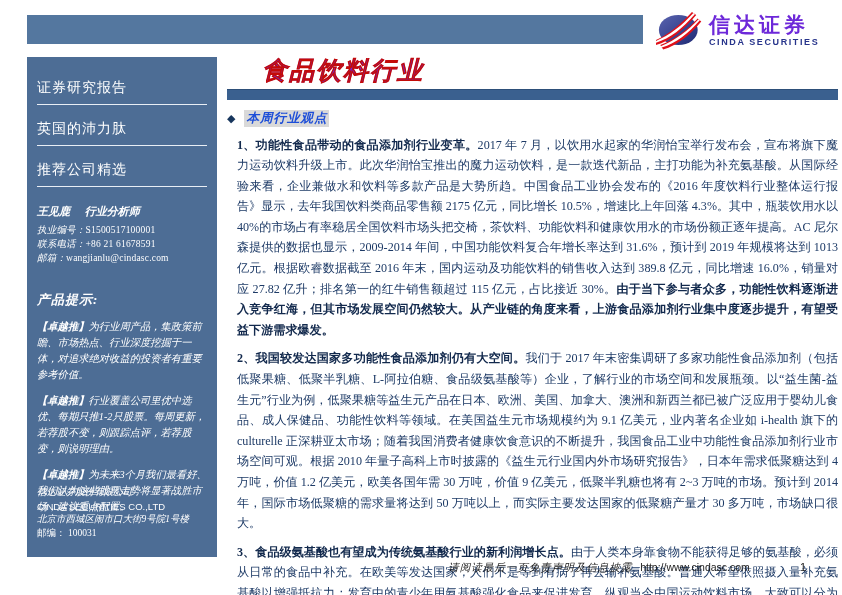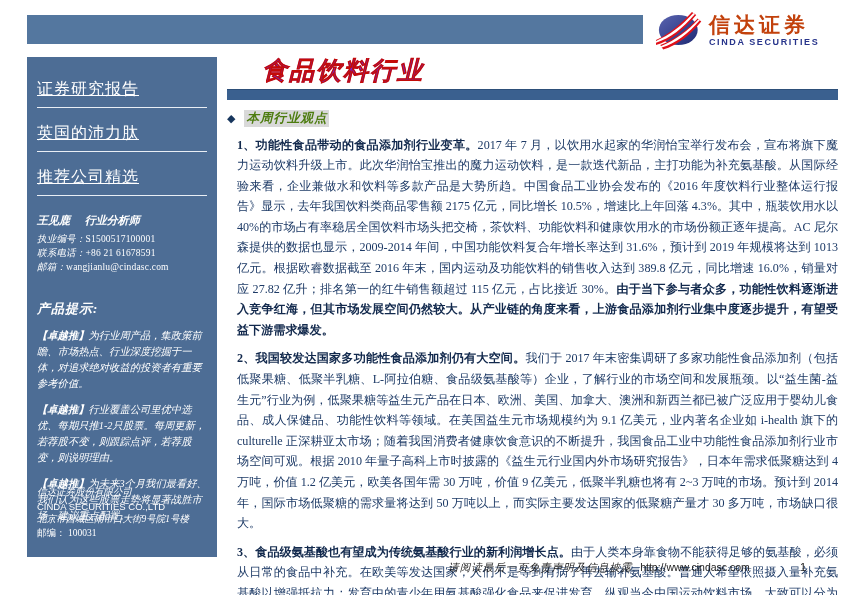--- a/index.html
+++ b/index.html
@@ -6,26 +6,26 @@
   .page{
     position:relative;width:842px;height:595px;background:#ffffff;
     font-family:"Liberation Serif","DejaVu Serif",serif;
     outline:1px solid #d8d8d8;overflow:hidden;
   }
   
   .top-bar{position:absolute;left:27px;top:15px;width:616px;height:29px;background:#54779f;}
   .logo{position:absolute;left:656px;top:8px;display:flex;align-items:center;gap:7px;}
   .logo svg{display:block;}
   .logo-text{display:flex;flex-direction:column;line-height:1;}
-  .logo-cn{font-size:21px;font-weight:bold;color:#c2410c;letter-spacing:4px;font-family:"Liberation Sans","DejaVu Sans",sans-serif;}
+  .logo-cn{font-size:21px;font-weight:bold;color:#6d28d9;letter-spacing:4px;font-family:"Liberation Sans","DejaVu Sans",sans-serif;}
   .logo-en{font-size:9px;font-weight:bold;color:#27348b;letter-spacing:1.6px;margin-top:3px;font-family:"Liberation Sans","DejaVu Sans",sans-serif;}
   
   .sidebar{position:absolute;left:27px;top:57px;width:190px;height:500px;background:#4d6d95;color:#ffffff;box-sizing:border-box;padding:20px 10px 0 10px;}
   .nav-item{margin-bottom:13px;}
-  .nav-label{font-size:16px;letter-spacing:1px;padding:2px 0 7px 0;display:block;text-decoration:underline;}
+  .nav-label{font-size:14px;letter-spacing:1px;padding:2px 0 7px 0;display:block;}
   .nav-rule{border:none;border-top:1px solid #e9eef5;margin:0;}
   .analyst{margin-top:16px;font-size:9.5px;line-height:1.48;}
   .analyst-name-row{font-weight:bold;font-style:italic;font-size:11px;margin-bottom:4px;}
   .analyst-name-row .sep{display:inline-block;width:12px;}
   .contact-line{letter-spacing:.2px;}
   .contact-label{font-style:italic;}
   .tips{margin-top:26px;}
   .tips-heading{font-weight:bold;font-style:italic;font-size:13px;letter-spacing:1px;}
   .tip{font-size:10.3px;line-height:1.55;margin-top:10px;font-style:italic;}
   .tip-tag{font-weight:bold;}
@@ -34,21 +34,21 @@
   
   .main{position:absolute;left:227px;top:57px;width:611px;}
   .report-title{
     margin-left:35px;font-size:25px;font-weight:bold;font-style:italic;
     color:#6d28d9;-webkit-text-stroke:.5px #c40b08;letter-spacing:2px;line-height:1.1;
   }
   .report-date{text-align:right;font-size:12.5px;font-weight:bold;color:#111111;padding-right:18px;margin-top:3px;font-family:"Liberation Sans","DejaVu Sans",sans-serif;}
   .divider-bar{height:10px;background:#3a608f;border-top:1px solid #2d4f79;margin-top:4px;}
   .section-heading{margin-top:10px;display:flex;align-items:center;}
   .diamond{color:#17365d;font-size:11px;margin-right:9px;}
-  .section-heading-text{background:#d9d9d9;color:#4d7c0f;font-weight:bold;font-style:italic;font-size:12.5px;letter-spacing:1px;padding:0 2px;}
+  .section-heading-text{background:#d9d9d9;color:#1d4ed8;font-weight:bold;font-style:italic;font-size:12.5px;letter-spacing:1px;padding:0 2px;}
   .para{margin:8px 0 0 10px;font-size:12.1px;line-height:20.6px;text-align:justify;color:#1d3a66;}
   .lead{font-weight:bold;color:#12294d;}
   .tail{font-weight:bold;color:#12294d;}
   
   .footer{position:absolute;left:227px;right:4px;bottom:20px;display:flex;align-items:baseline;justify-content:flex-end;font-size:10.5px;color:#1b1b1b;}
   .footer-disclaimer{font-style:italic;letter-spacing:1px;margin-top:40px;}
   .footer-url{margin-left:8px;font-family:"Liberation Sans","DejaVu Sans",sans-serif;color:#1b1b1b;text-decoration:none;}
   .footer-page{margin-left:50px;margin-right:32px;font-family:"Liberation Sans","DejaVu Sans",sans-serif;font-size:11px;}
 </style>
 </head>

